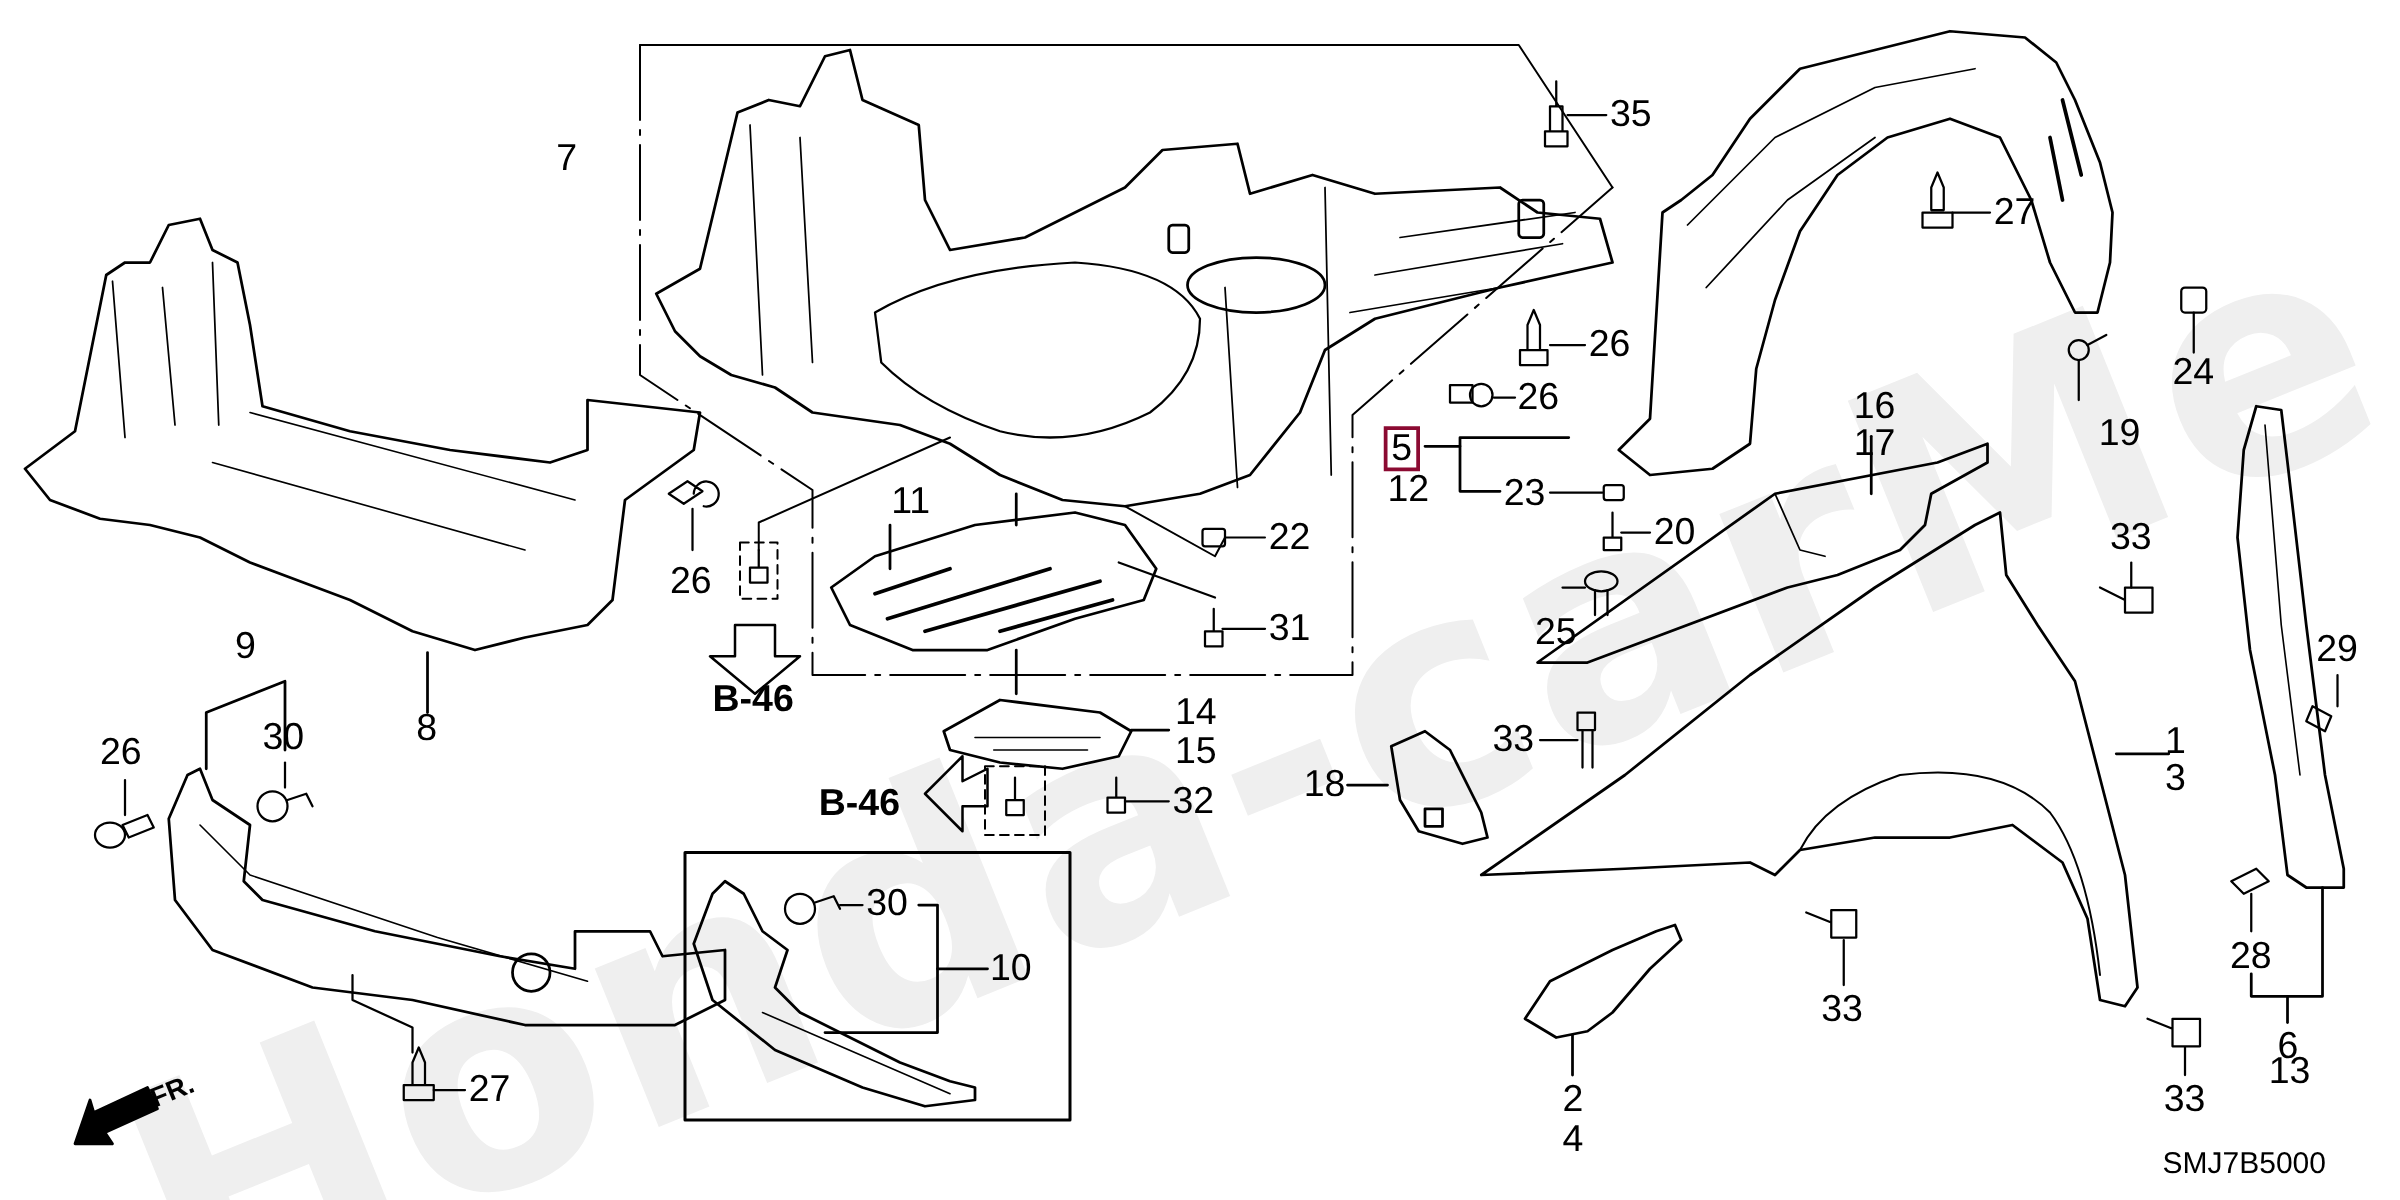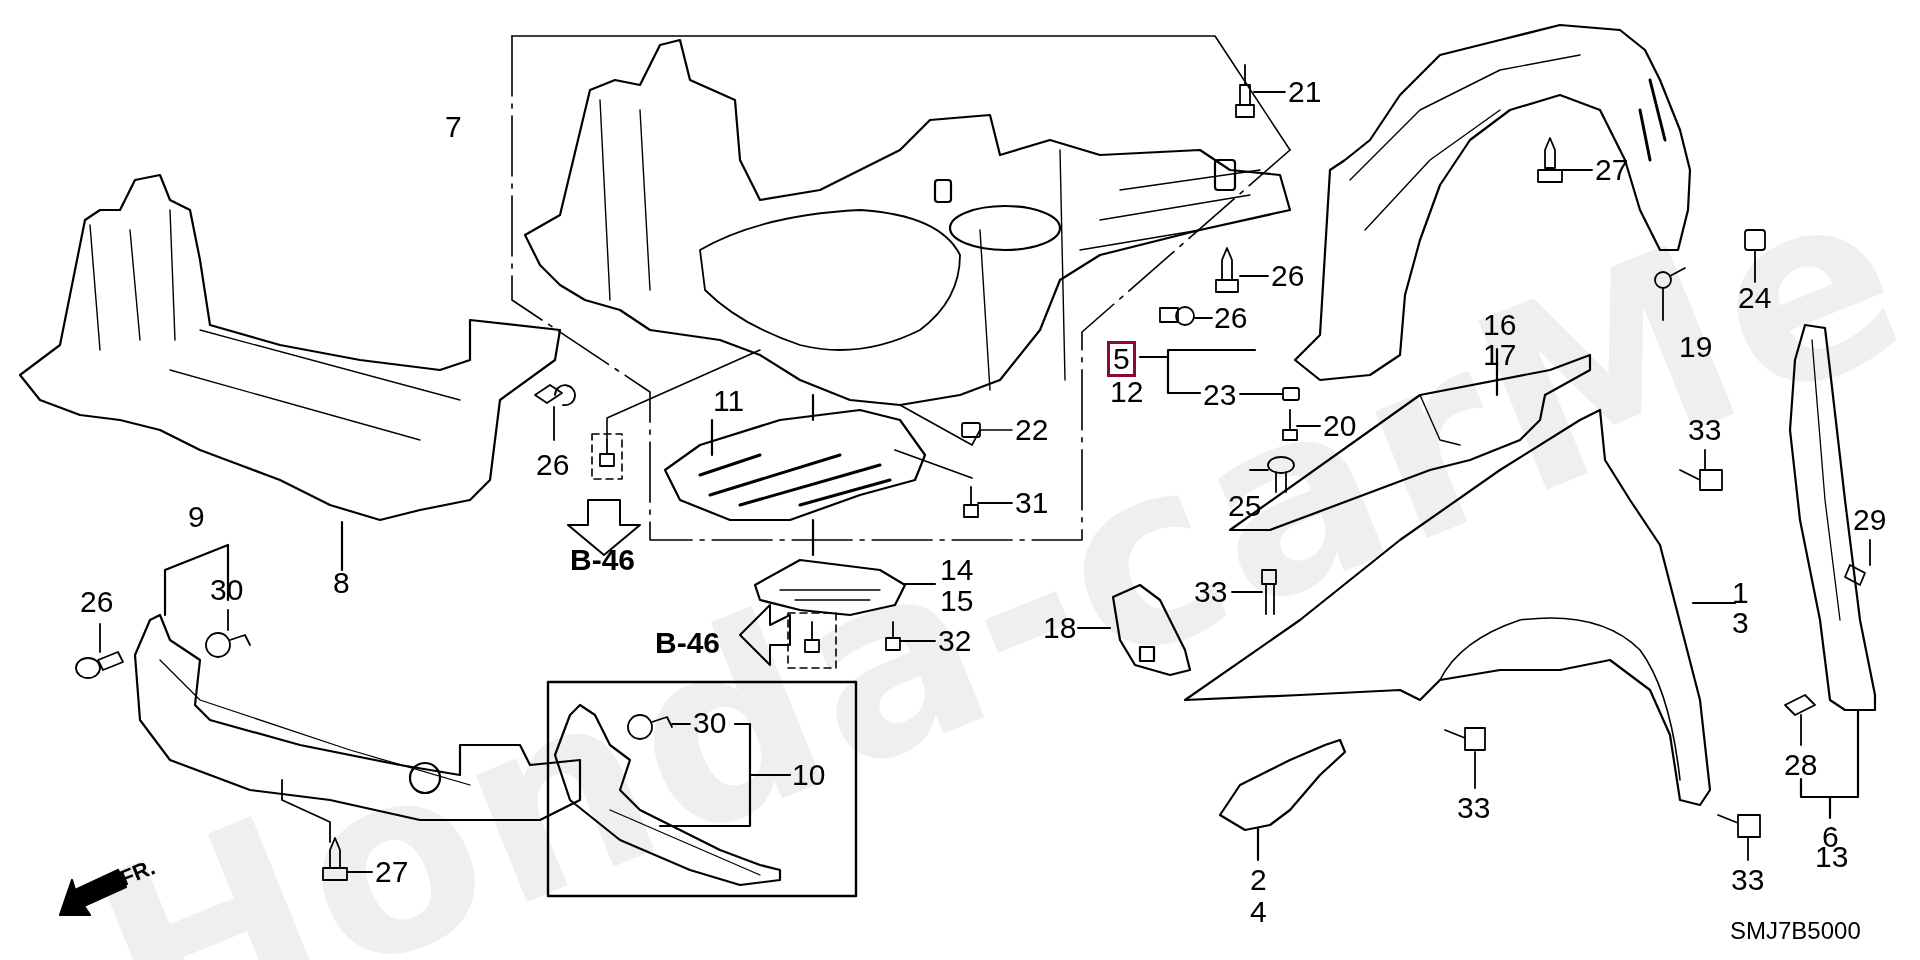--- a/index.html
+++ b/index.html
@@ -219,21 +219,21 @@
   <span class="lbl" style="left:1110px;top:377px;">12</span>
   <span class="lbl" style="left:1732px;top:578px;">1</span>
   <span class="lbl" style="left:1732px;top:608px;">3</span>
   <span class="lbl" style="left:1250px;top:865px;">2</span>
   <span class="lbl" style="left:1250px;top:897px;">4</span>
   <span class="lbl" style="left:1822px;top:822px;">6</span>
   <span class="lbl" style="left:1815px;top:842px;text-align:right;">13</span>
   <span class="lbl" style="left:1043px;top:613px;">18</span>
   <span class="lbl" style="left:1647px;top:332px;margin-left:32px;">19</span>
   <span class="lbl" style="left:1323px;top:411px;">20</span>
-  <span class="lbl" style="left:1288px;top:77px;">21</span>
+  <span class="lbl" style="left:1288px;top:77px;">35</span>
   <span class="lbl" style="left:1015px;top:415px;">22</span>
   <span class="lbl" style="left:1203px;top:380px;">23</span>
   <span class="lbl" style="left:1738px;top:283px;">24</span>
   <span class="lbl" style="left:1228px;top:455px;margin-top:36px;">25</span>
   <span class="lbl" style="left:1271px;top:261px;">26</span>
   <span class="lbl" style="left:1214px;top:303px;">26</span>
   <span class="lbl" style="left:536px;top:450px;">26</span>
   <span class="lbl" style="left:80px;top:587px;">26</span>
   <span class="lbl" style="left:1595px;top:155px;">27</span>
   <span class="lbl" style="left:375px;top:857px;">27</span>

